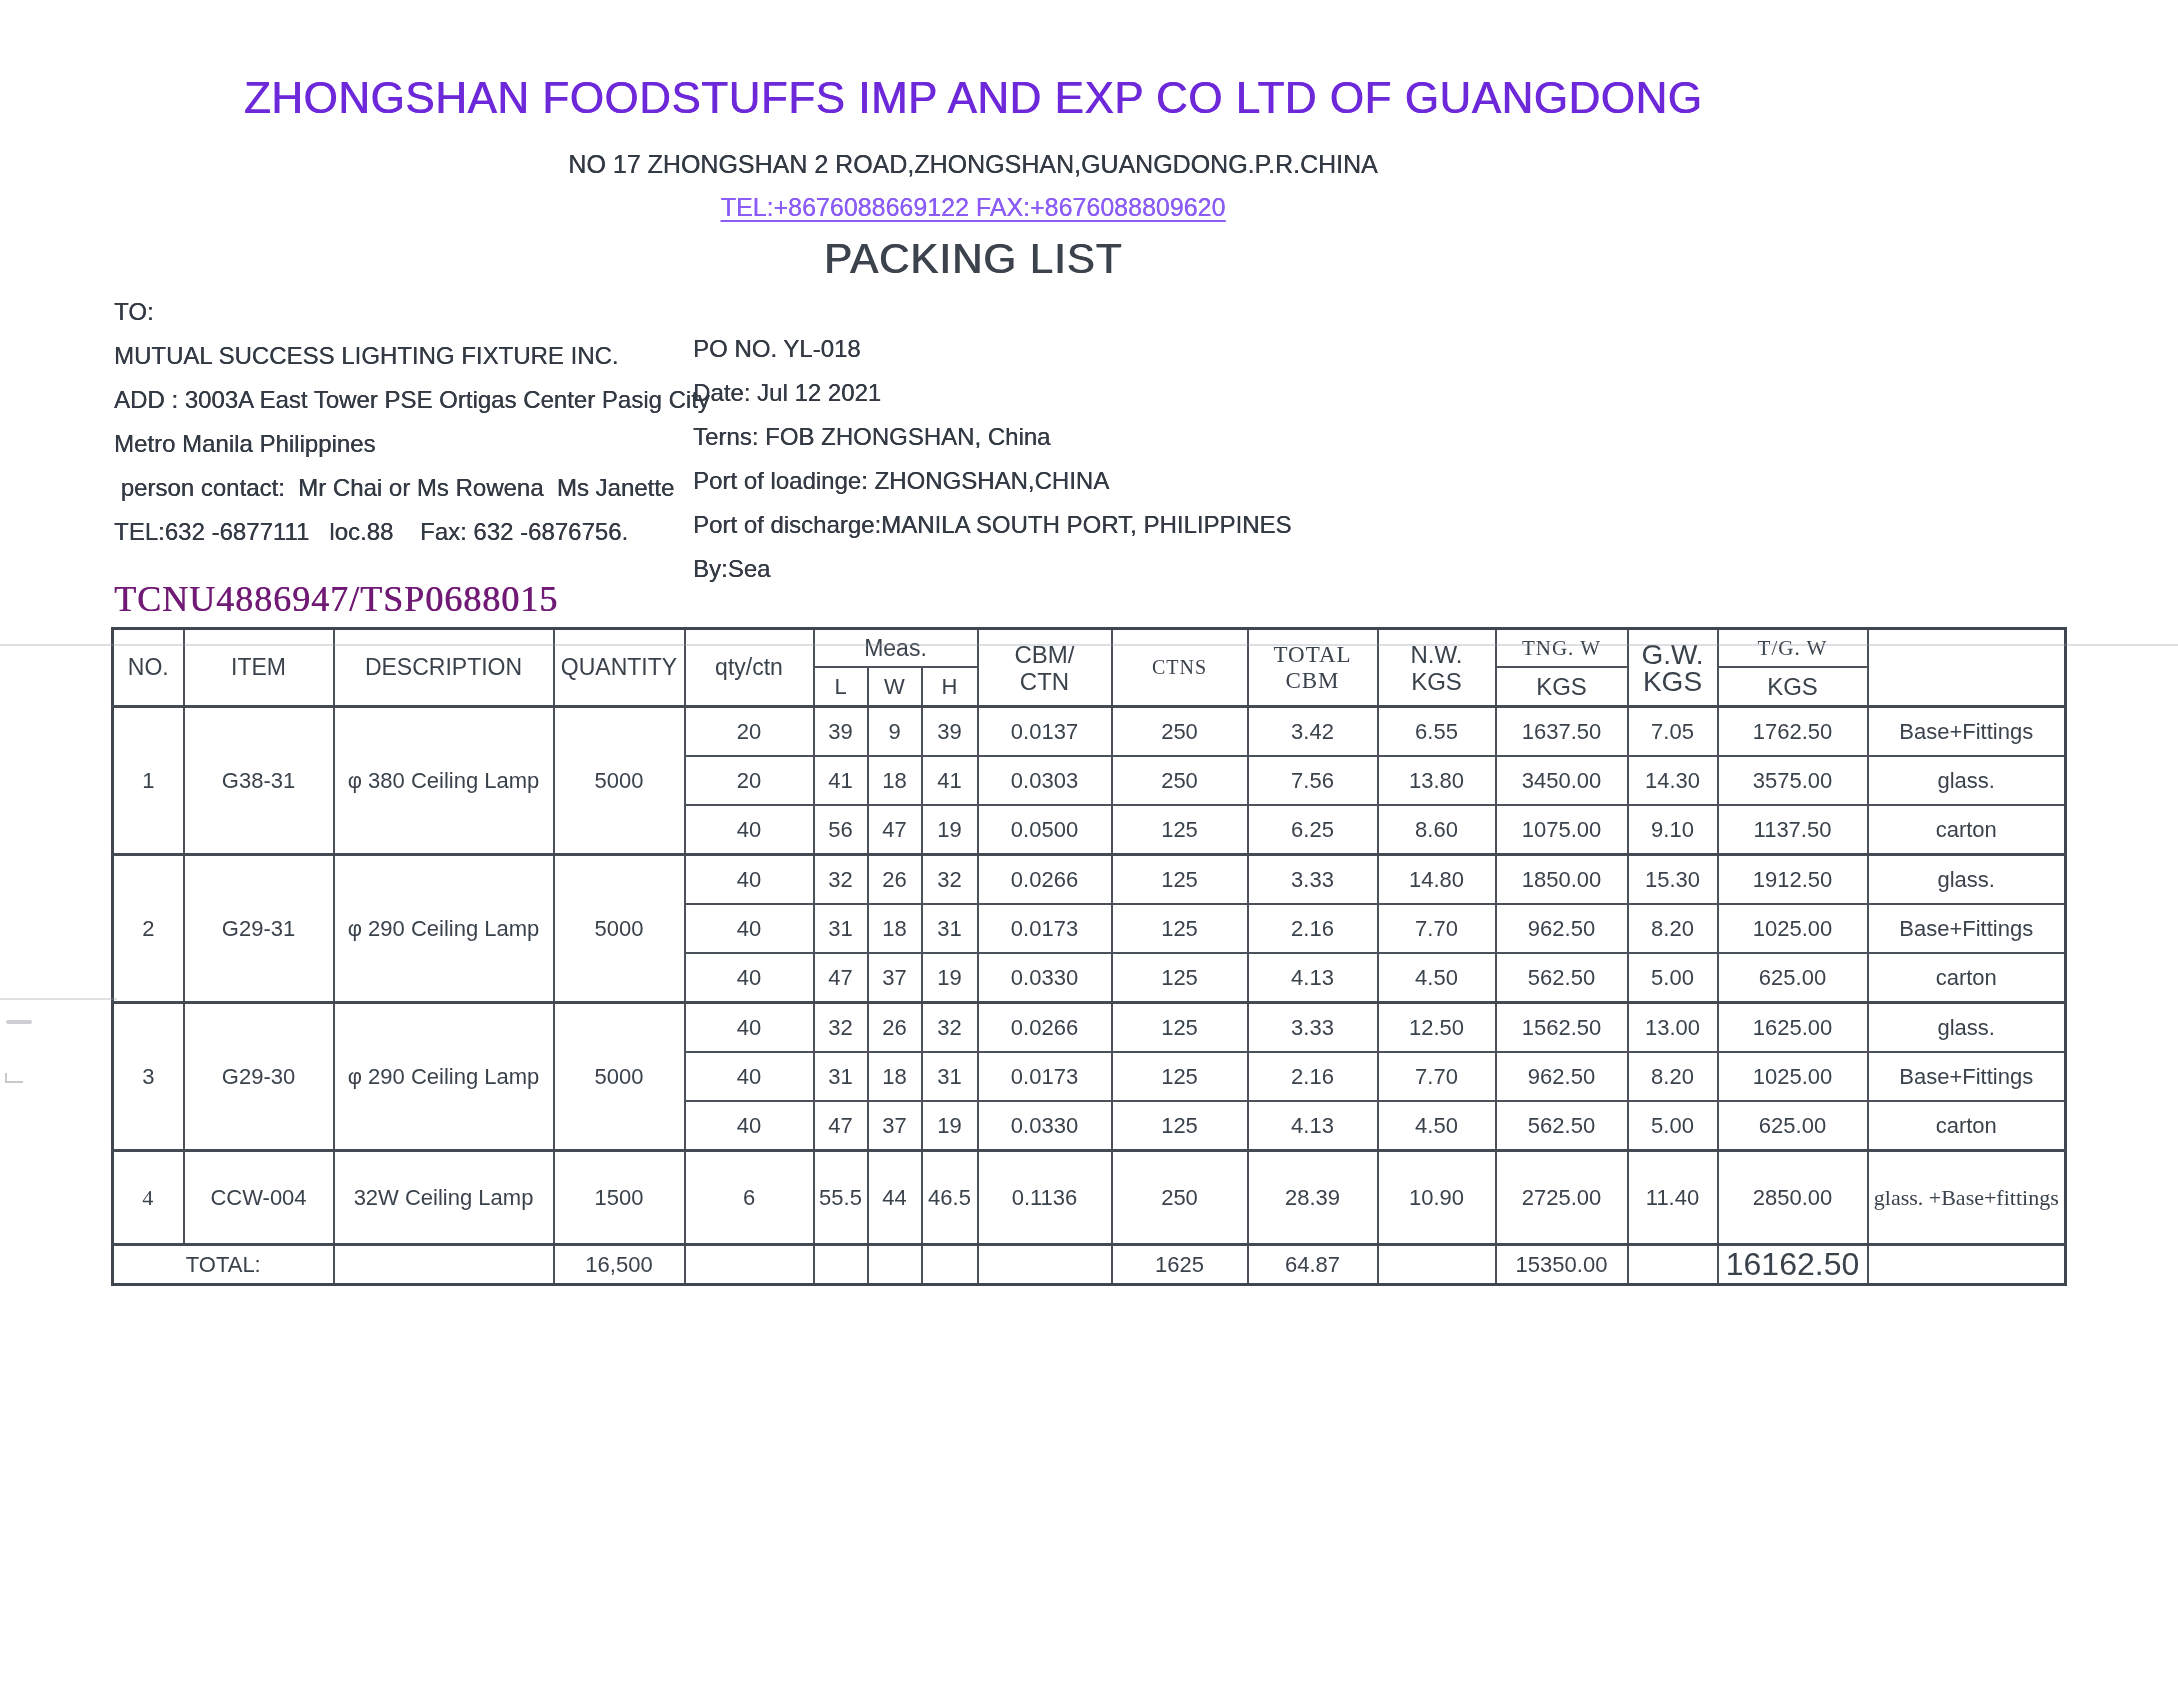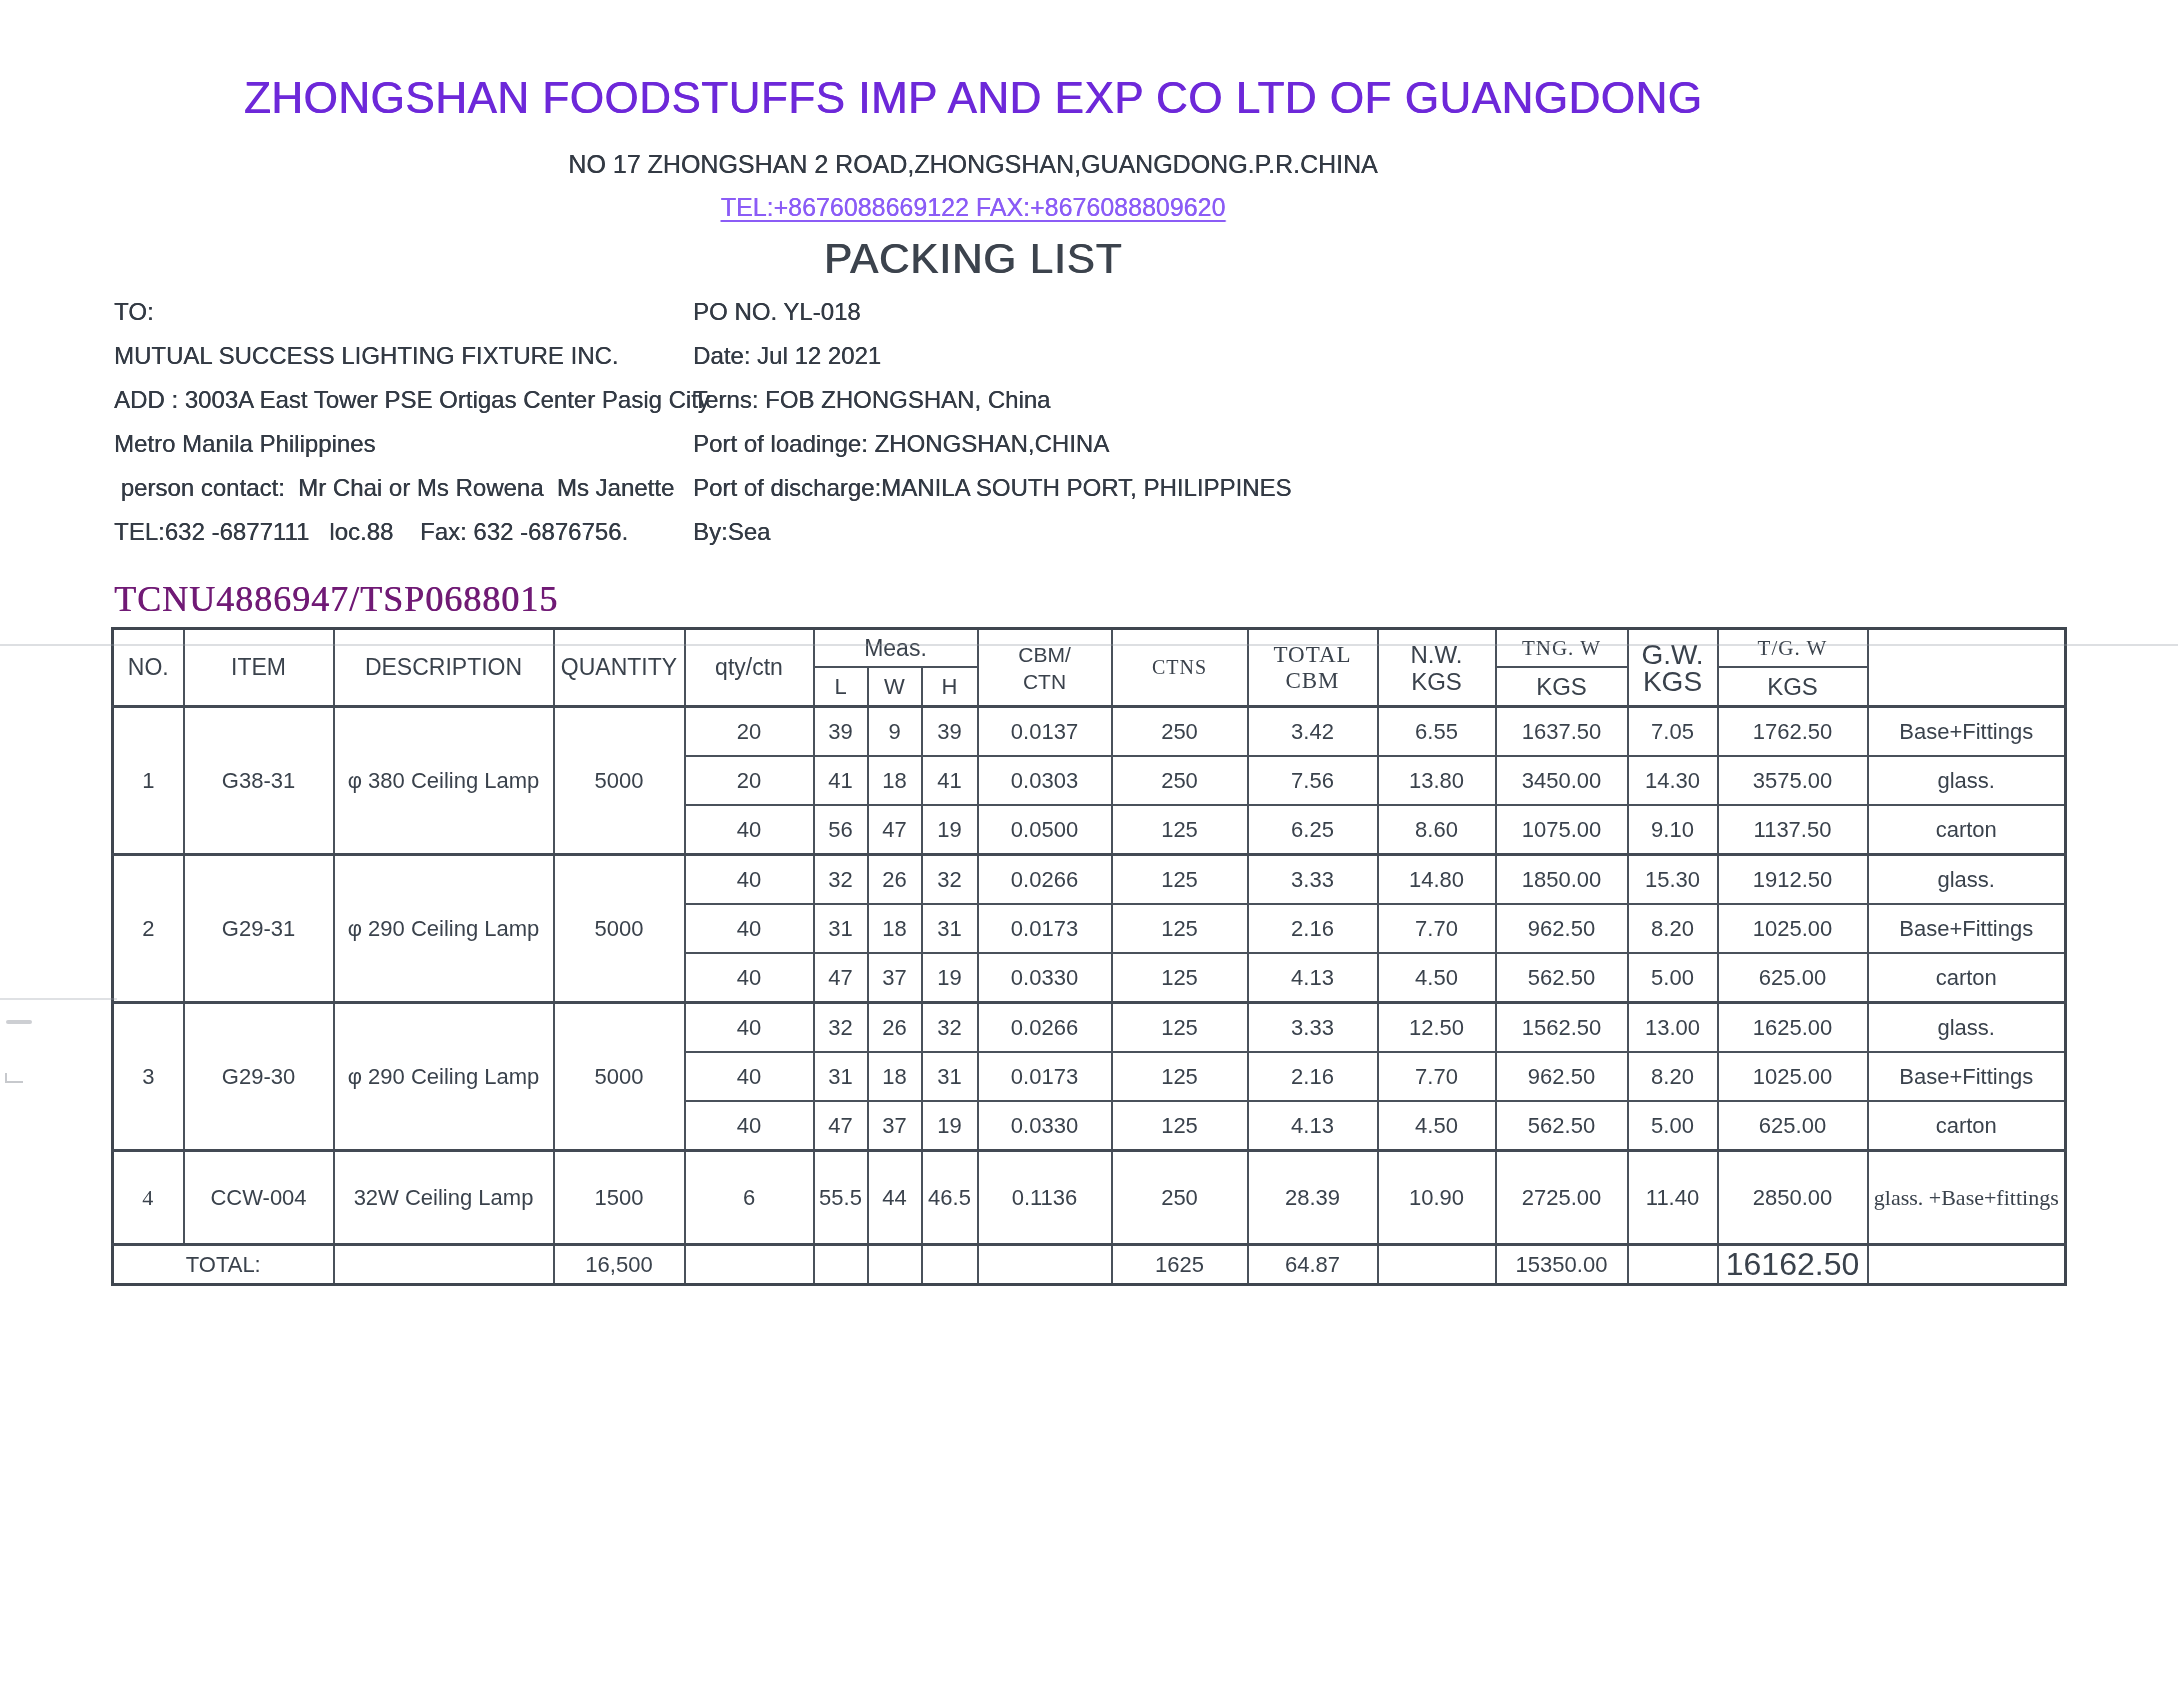--- a/index.html
+++ b/index.html
@@ -13,21 +13,21 @@
                   text-shadow:0.7px 0 currentColor; }
   .company-address { top:150px; font-size:25px; color:#333a44; text-shadow:0.3px 0 currentColor; }
   .company-telfax { top:193px; font-size:25px; color:#8b5cf6; text-decoration:underline;
                     text-underline-offset:4px; text-shadow:0.3px 0 currentColor; }
   .doc-title { top:235px; font-size:42px; letter-spacing:1px; color:#3c434d;
                text-shadow:0.9px 0 currentColor; }
   
   .info-col { position:absolute; top:290px; font-size:24px; color:#333a44; }
   .info-col .line { height:44px; line-height:44px; white-space:pre; text-shadow:0.3px 0 currentColor; }
   .info-left  { left:114px; }
-  .info-right { left:693px; }
+  .info-right { left:693px;margin-top:37px; }
   
   .container-no { position:absolute; left:114px; top:578px;
                   font-family:"Liberation Serif", serif; font-size:36px; color:#701a75;
                   letter-spacing:1px; text-shadow:0.6px 0 currentColor; }
   
   table.packing { position:absolute; left:111px; top:627px; width:1956px;
                   border-collapse:collapse; table-layout:fixed;
                   border:3px solid #3f464f; color:#3a424c; }
   table.packing th, table.packing td {
     border:2px solid #4a515b; padding:0; text-align:center; vertical-align:middle;
@@ -99,21 +99,21 @@
         <col style="width:198px">
     </colgroup>
     <thead>
       <tr class="h1">
         <th rowspan="2">NO.</th>
         <th rowspan="2">ITEM</th>
         <th rowspan="2">DESCRIPTION</th>
         <th rowspan="2">QUANTITY</th>
         <th rowspan="2">qty/ctn</th>
         <th colspan="3">Meas.</th>
-        <th rowspan="2" class="stack" style="font-size:21px;">
+        <th rowspan="2" class="stack" style="font-size:24px;">
           <div>CBM/</div>
           <div>CTN</div>
         </th>
         <th rowspan="2" class="serif" style="font-size:20px;">CTNS</th>
         <th rowspan="2" class="serif wide">TOTAL CBM</th>
         <th rowspan="2" class="stack" style="font-size:24px;">
           <div>N.W.</div>
           <div>KGS</div>
         </th>
         <th class="serif" style="font-size:21px;">TNG. W</th>

